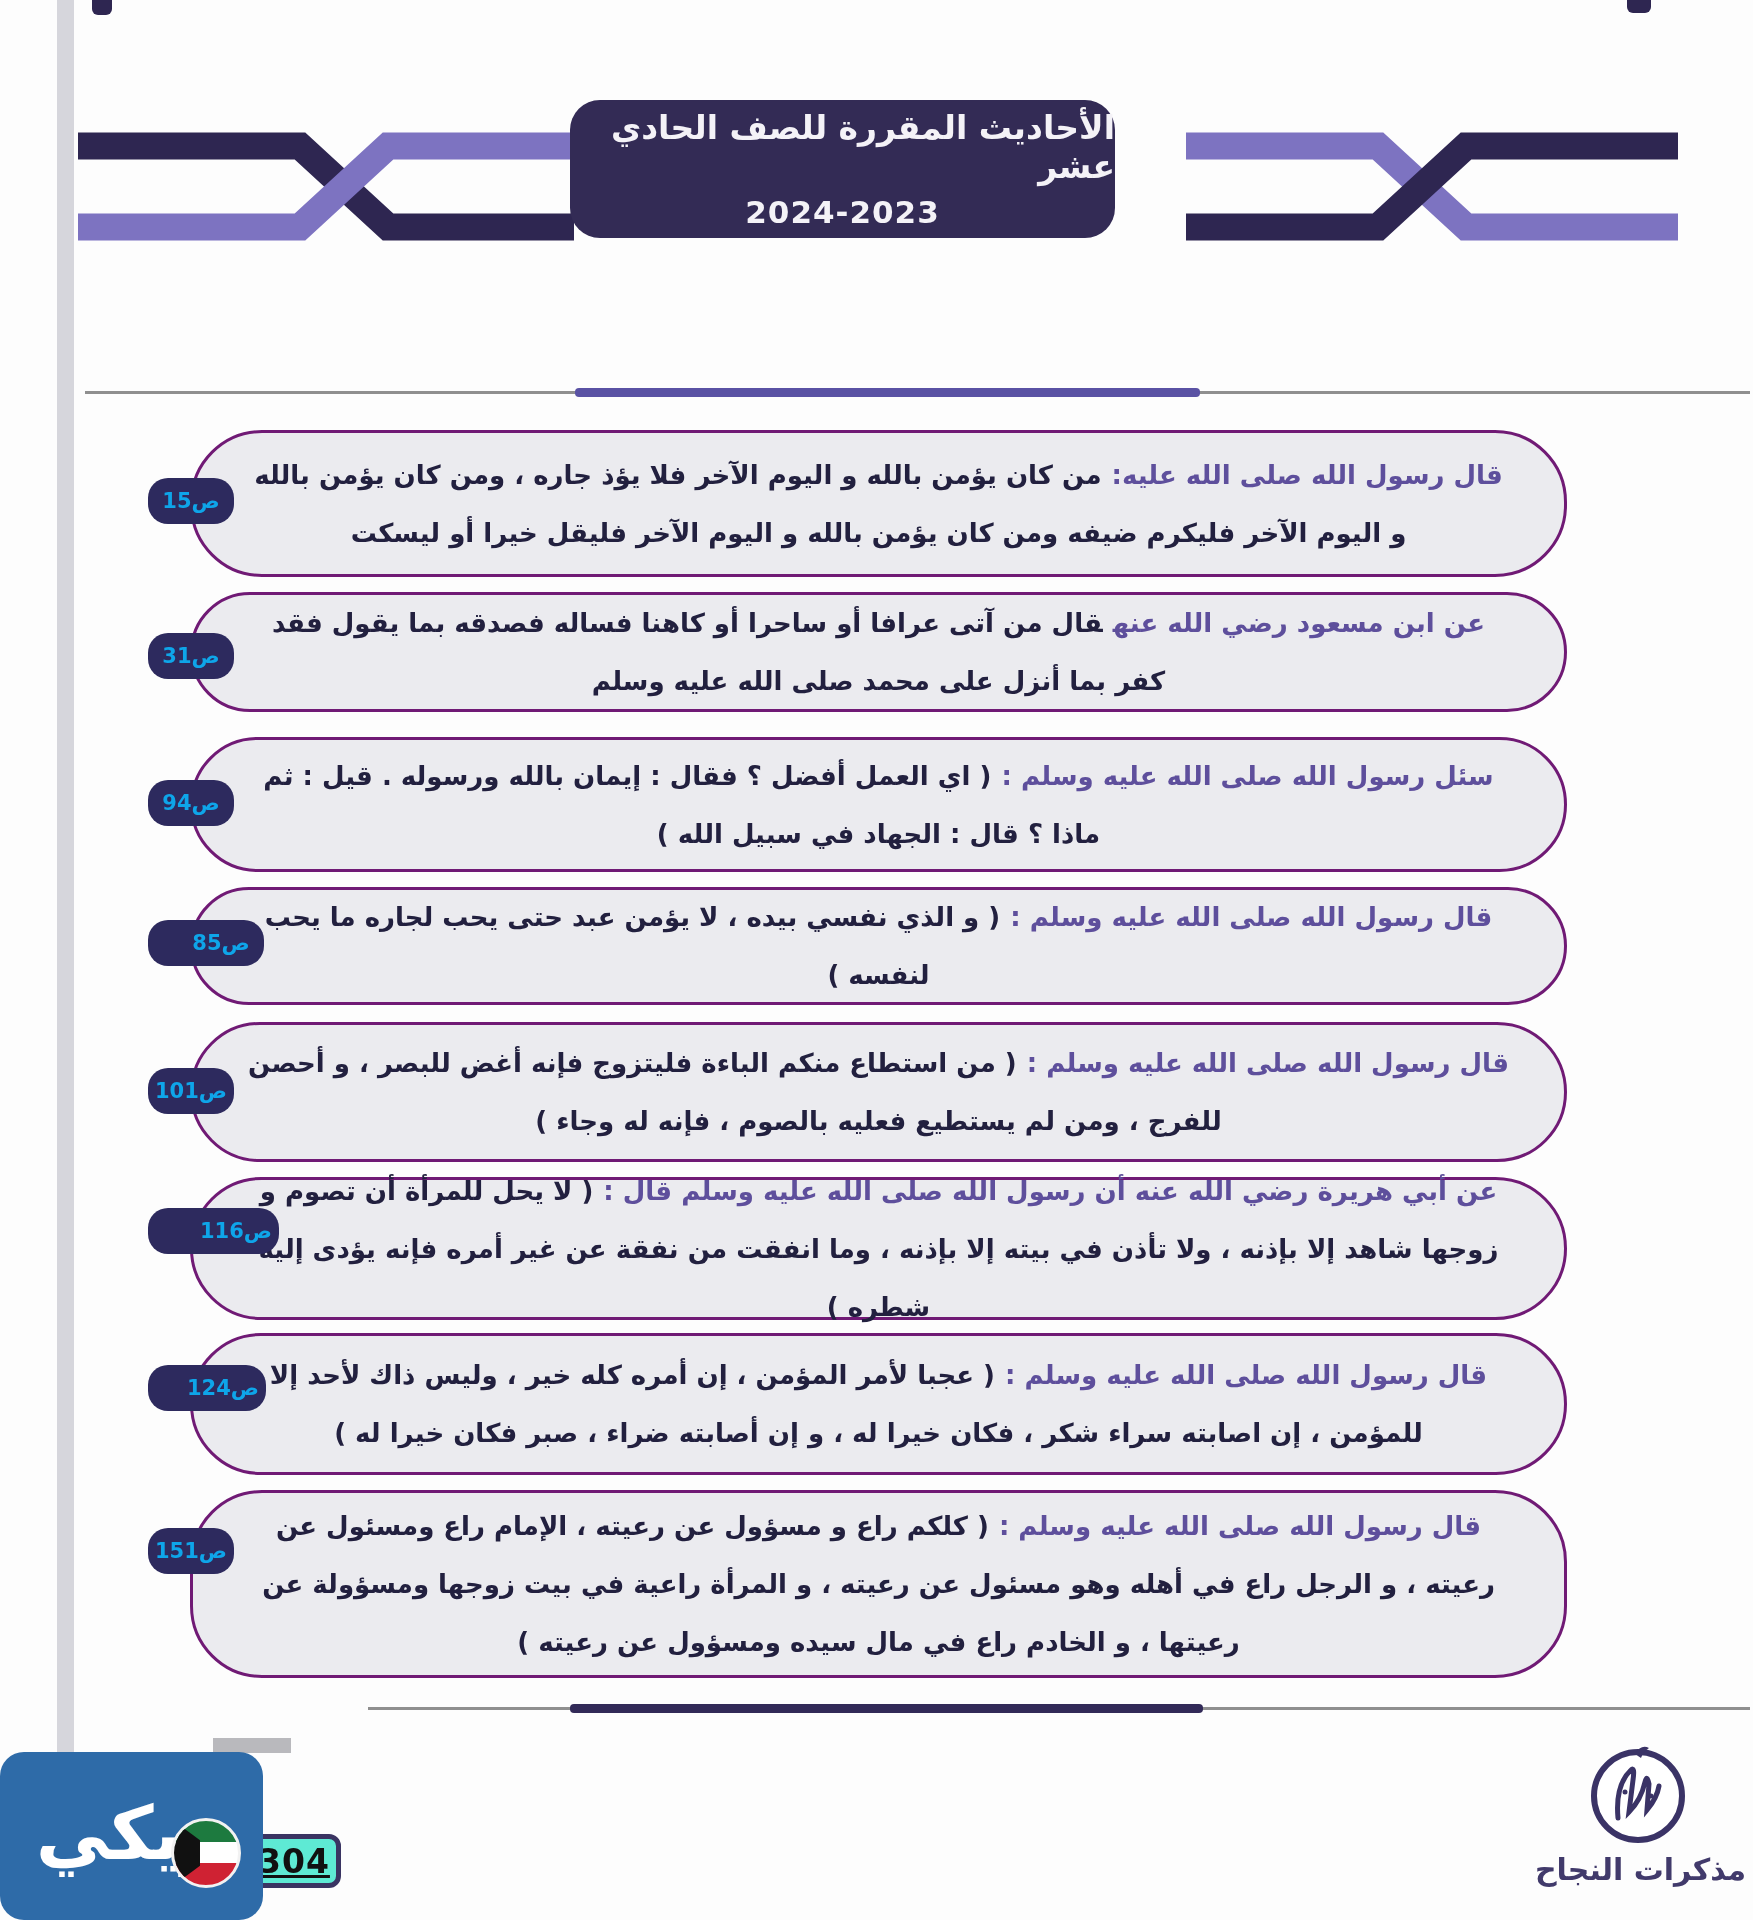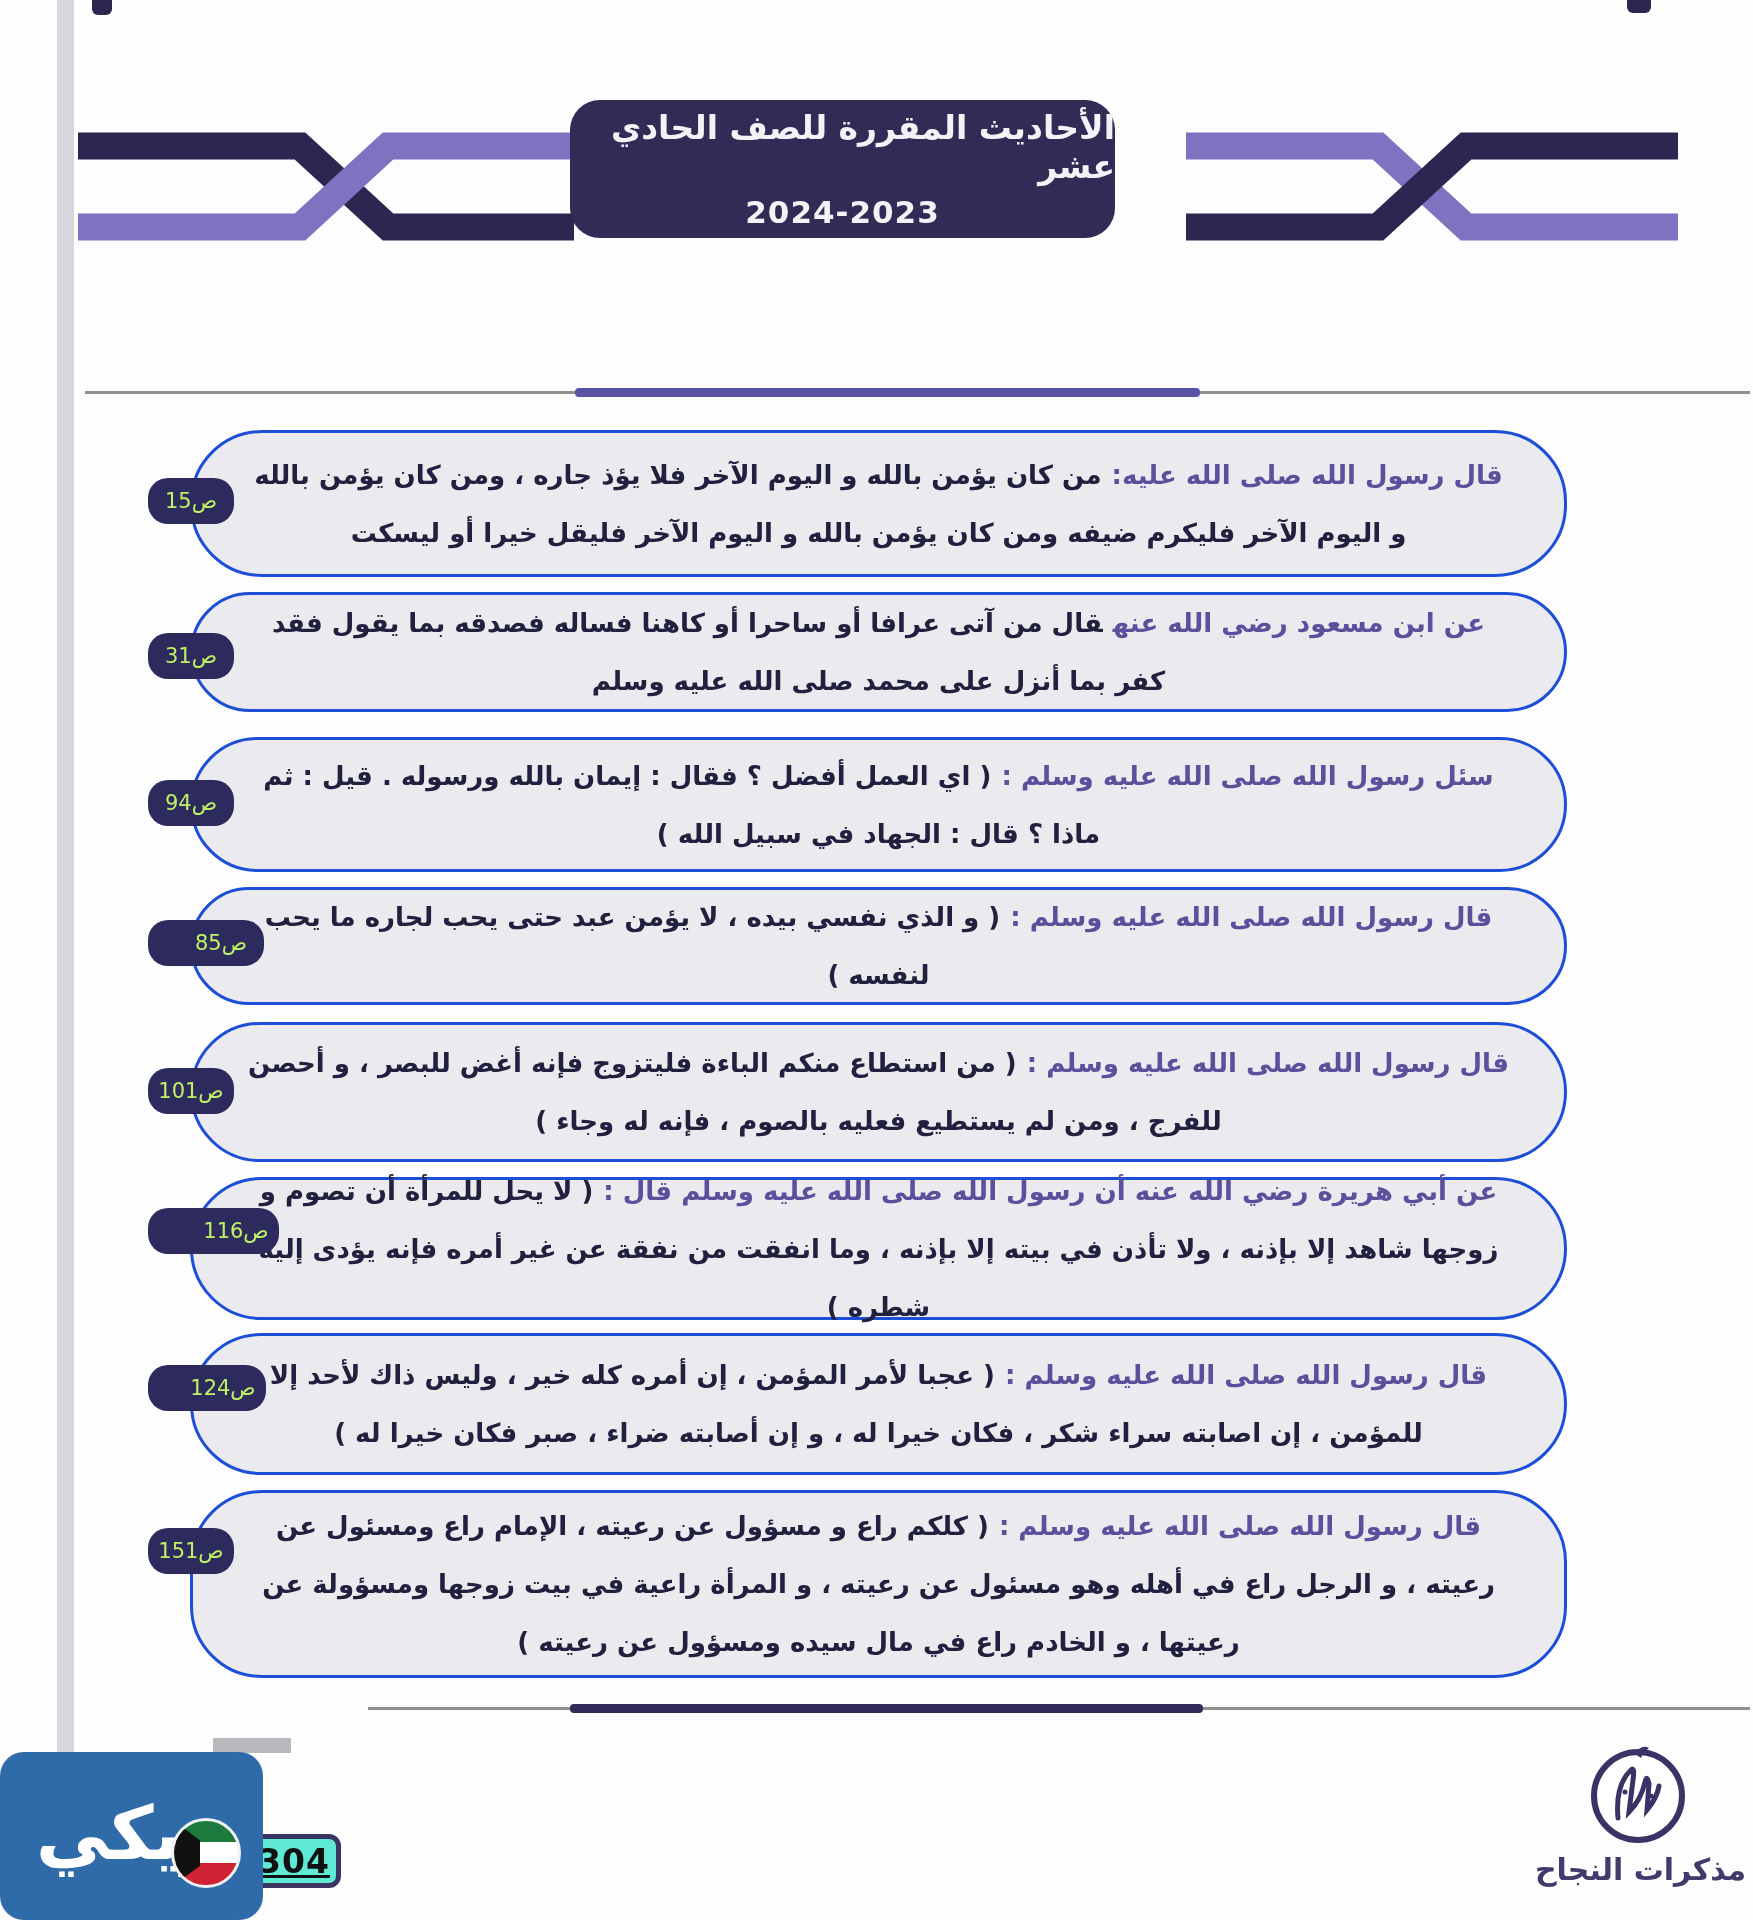--- a/index.html
+++ b/index.html
@@ -17,27 +17,27 @@
     align-items:center;justify-content:center;gap:8px;z-index:3;}
   .title-line1{font-size:33px;font-weight:bold;direction:rtl;}
   .title-line2{font-size:31px;font-weight:bold;direction:ltr;letter-spacing:1px;}
 
   
   .div-gray{position:absolute;height:3px;background:#8f8f8f;}
   .div-accent{position:absolute;height:9px;border-radius:4px;}
 
   
   .card{position:absolute;left:190px;width:1377px;background:#ebebef;
-    border:3px solid #1d4ed8;border-radius:72px;box-sizing:border-box;
+    border:3px solid #701a75;border-radius:72px;box-sizing:border-box;
     display:flex;align-items:center;justify-content:center;z-index:2;}
   .card p{margin:0;padding:0 52px;direction:rtl;text-align:center;
     font-size:26px;font-weight:bold;line-height:58px;color:#22203f;}
   .intro{color:#5e4f9c;margin-inline-end:10px;}
   .badge{position:absolute;left:148px;width:86px;height:46px;background:#2d2a5e;
-    border-radius:20px;color:#bef264;font-size:21px;font-weight:normal;direction:rtl;
+    border-radius:20px;color:#0ea5e9;font-size:21px;font-weight:bold;direction:rtl;
     display:flex;align-items:center;justify-content:center;z-index:4;}
 
   
   .logo-wrap{position:absolute;left:1583px;top:1740px;width:110px;height:106px;z-index:2;}
   .brand-name{position:absolute;left:1528px;top:1852px;width:225px;text-align:center;
     font-size:30px;font-weight:bold;color:#413a6b;direction:rtl;z-index:2;}
   .gray-tab{position:absolute;left:213px;top:1738px;width:78px;height:15px;background:#b9b9bd;z-index:1;}
   .wiki-box{position:absolute;left:0;top:1752px;width:263px;height:168px;background:#2e6ba8;
     border-radius:24px;z-index:3;display:flex;align-items:center;justify-content:center;}
   .wiki-text{color:#ffffff;font-size:74px;font-weight:bold;direction:rtl;margin-top:-6px;}

